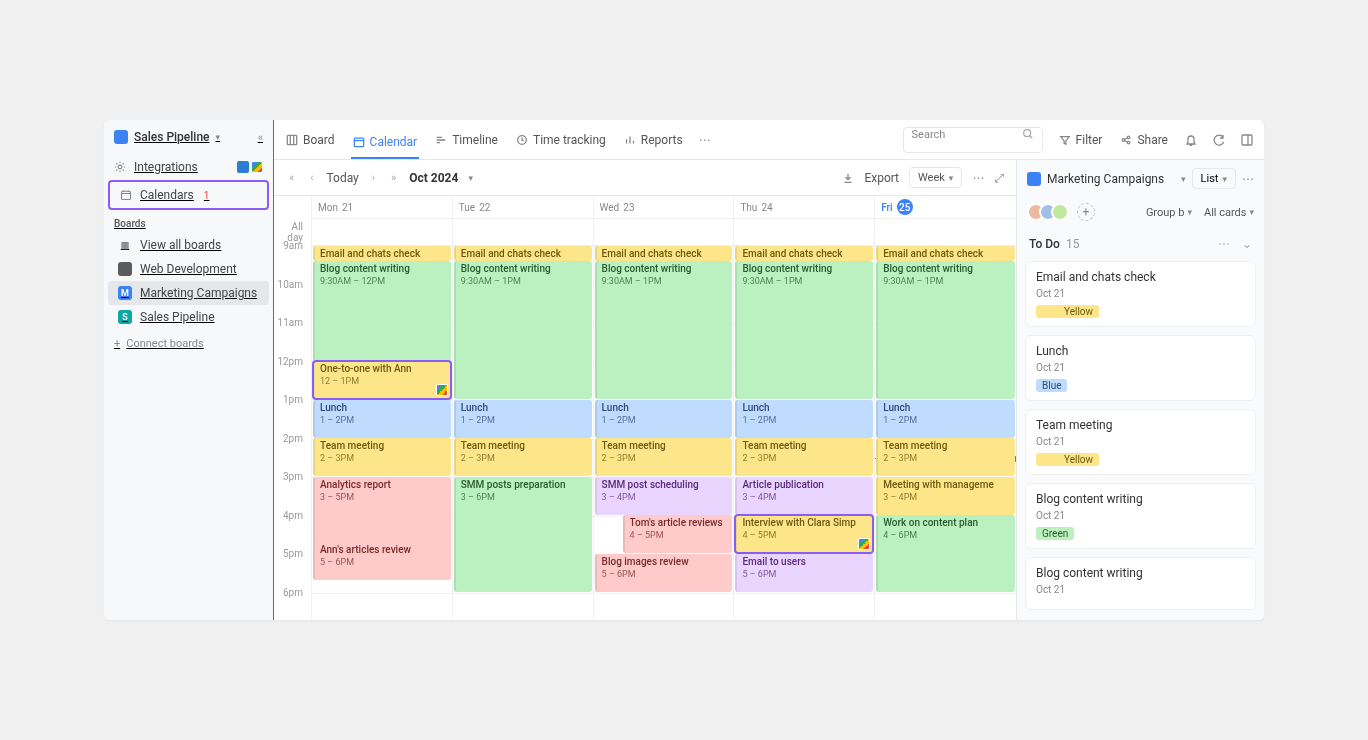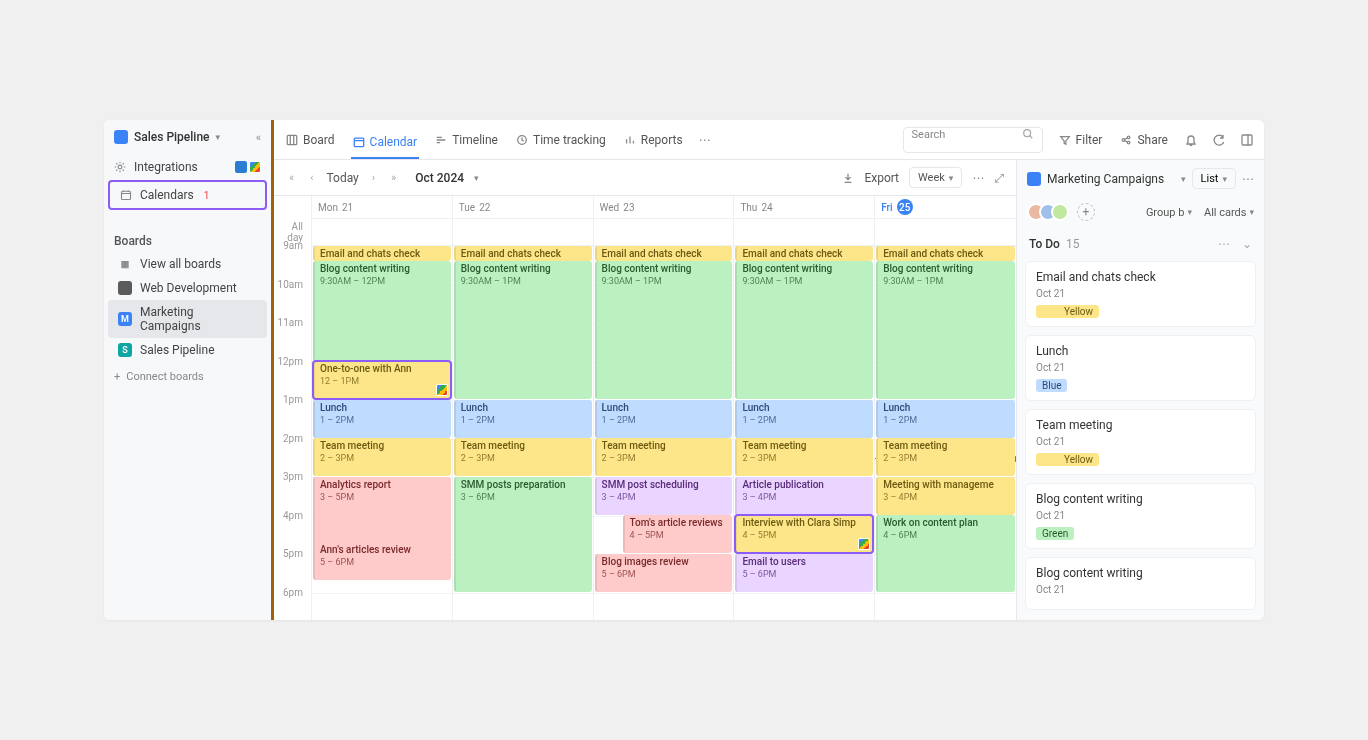--- a/index.html
+++ b/index.html
@@ -1,32 +1,32 @@
 <!DOCTYPE html>
 <html><head>
 <meta charset="utf-8">
 <style>
   * { box-sizing: border-box; margin: 0; padding: 0; font-family: -apple-system, BlinkMacSystemFont, "Segoe UI", Roboto, sans-serif; }
   body { background: #f0f0f0; display: flex; align-items: center; justify-content: center; width: 1368px; height: 740px; }
   .app { width: 1160px; height: 500px; background: #fff; border-radius: 6px; display: flex; overflow: hidden; box-shadow: 0 1px 3px rgba(0,0,0,0.05); position: relative; }
 
   
-  .sidebar { width: 170px; background: #f7f8fa; border-right: 3px solid #a16207; display: flex; flex-direction: column; font-size: 12px; }
+  .sidebar { width: 170px; background: #f7f8fa; border-right: 1px solid #a16207; display: flex; flex-direction: column; font-size: 12px; text-decoration: underline; }
   .ws-header { padding: 10px 10px; display: flex; align-items: center; gap: 6px; color: #333; font-weight: 500; }
   .ws-icon { width: 14px; height: 14px; background: #3b82f6; border-radius: 3px; display:inline-block; }
   .chev { font-size: 9px; color: #888; }
   .collapse { margin-left: auto; color: #999; font-size: 11px; }
   .sb-row { padding: 6px 10px; display: flex; align-items: center; gap: 8px; color: #444; cursor: pointer; }
   .sb-row .integ-icons { margin-left: auto; display:flex; gap:2px; }
   .mini-icon { width: 12px; height: 12px; border-radius: 2px; display:inline-block; }
   .mi-outlook { background: #2b7cd3; }
   .mi-gcal { background: linear-gradient(135deg,#4285f4 25%,#34a853 25% 50%,#fbbc05 50% 75%,#ea4335 75%); border:1px solid #fff; }
   .highlight-box { border: 2px solid #8b5cf6; border-radius: 4px; margin: 0 4px; }
   .count-badge { color: #ef4444; font-size: 10px; margin-left: 2px; }
-  .sb-section { padding: 24px 10px 4px; color: #555; font-weight: 500; font-size: 12px; }
+  .sb-section { padding: 8px 10px 4px; color: #555; font-weight: 500; font-size: 10px; }
   .sb-item { padding: 5px 10px; display: flex; align-items: center; gap: 8px; color: #444; cursor: pointer; border-radius: 4px; margin: 0 4px; }
   .sb-item.active { background: #e5e7eb; }
   .sq { width: 14px; height: 14px; border-radius: 3px; display:inline-flex; align-items:center; justify-content:center; font-size:9px; color:#fff; font-weight:600; }
   .sq.teal { background:#0ea5a4; }
   .sq.blue { background:#3b82f6; }
   .sq.viewall { background:transparent; color:#888; }
   .connect { padding: 8px 10px; color: #888; font-size: 11px; display:flex; align-items:center; gap:6px; }
 
   
   .main { flex: 1; display: flex; flex-direction: column; min-width: 0; }
@@ -264,21 +264,21 @@
 
     <div style="display:flex; flex:1; min-height:0;">
 
       <div style="flex:1; display:flex; flex-direction:column; min-width:0;">
         <div class="subbar">
           <span class="nav-btn">«</span>
           <span class="nav-btn">‹</span>
           <span>Today</span>
           <span class="nav-btn">›</span>
           <span class="nav-btn">»</span>
-          <span class="month-lbl" style="margin-left:6px;">Oct 2024</span>
+          <span class="month-lbl" style="font-weight:bold;">Oct 2024</span>
           <span class="chev">▾</span>
           <div class="spacer"></div>
           <span class="ico-btn">
               <svg width="12" height="12" viewBox="0 0 14 14" fill="none" stroke="#888" stroke-width="1.5">
                 <path d="M7 2v7M4 6l3 3 3-3M3 12h8"></path>
               </svg>
             </span>
           <span>Export</span>
           <div class="pill-btn">
             <span>Week</span>

